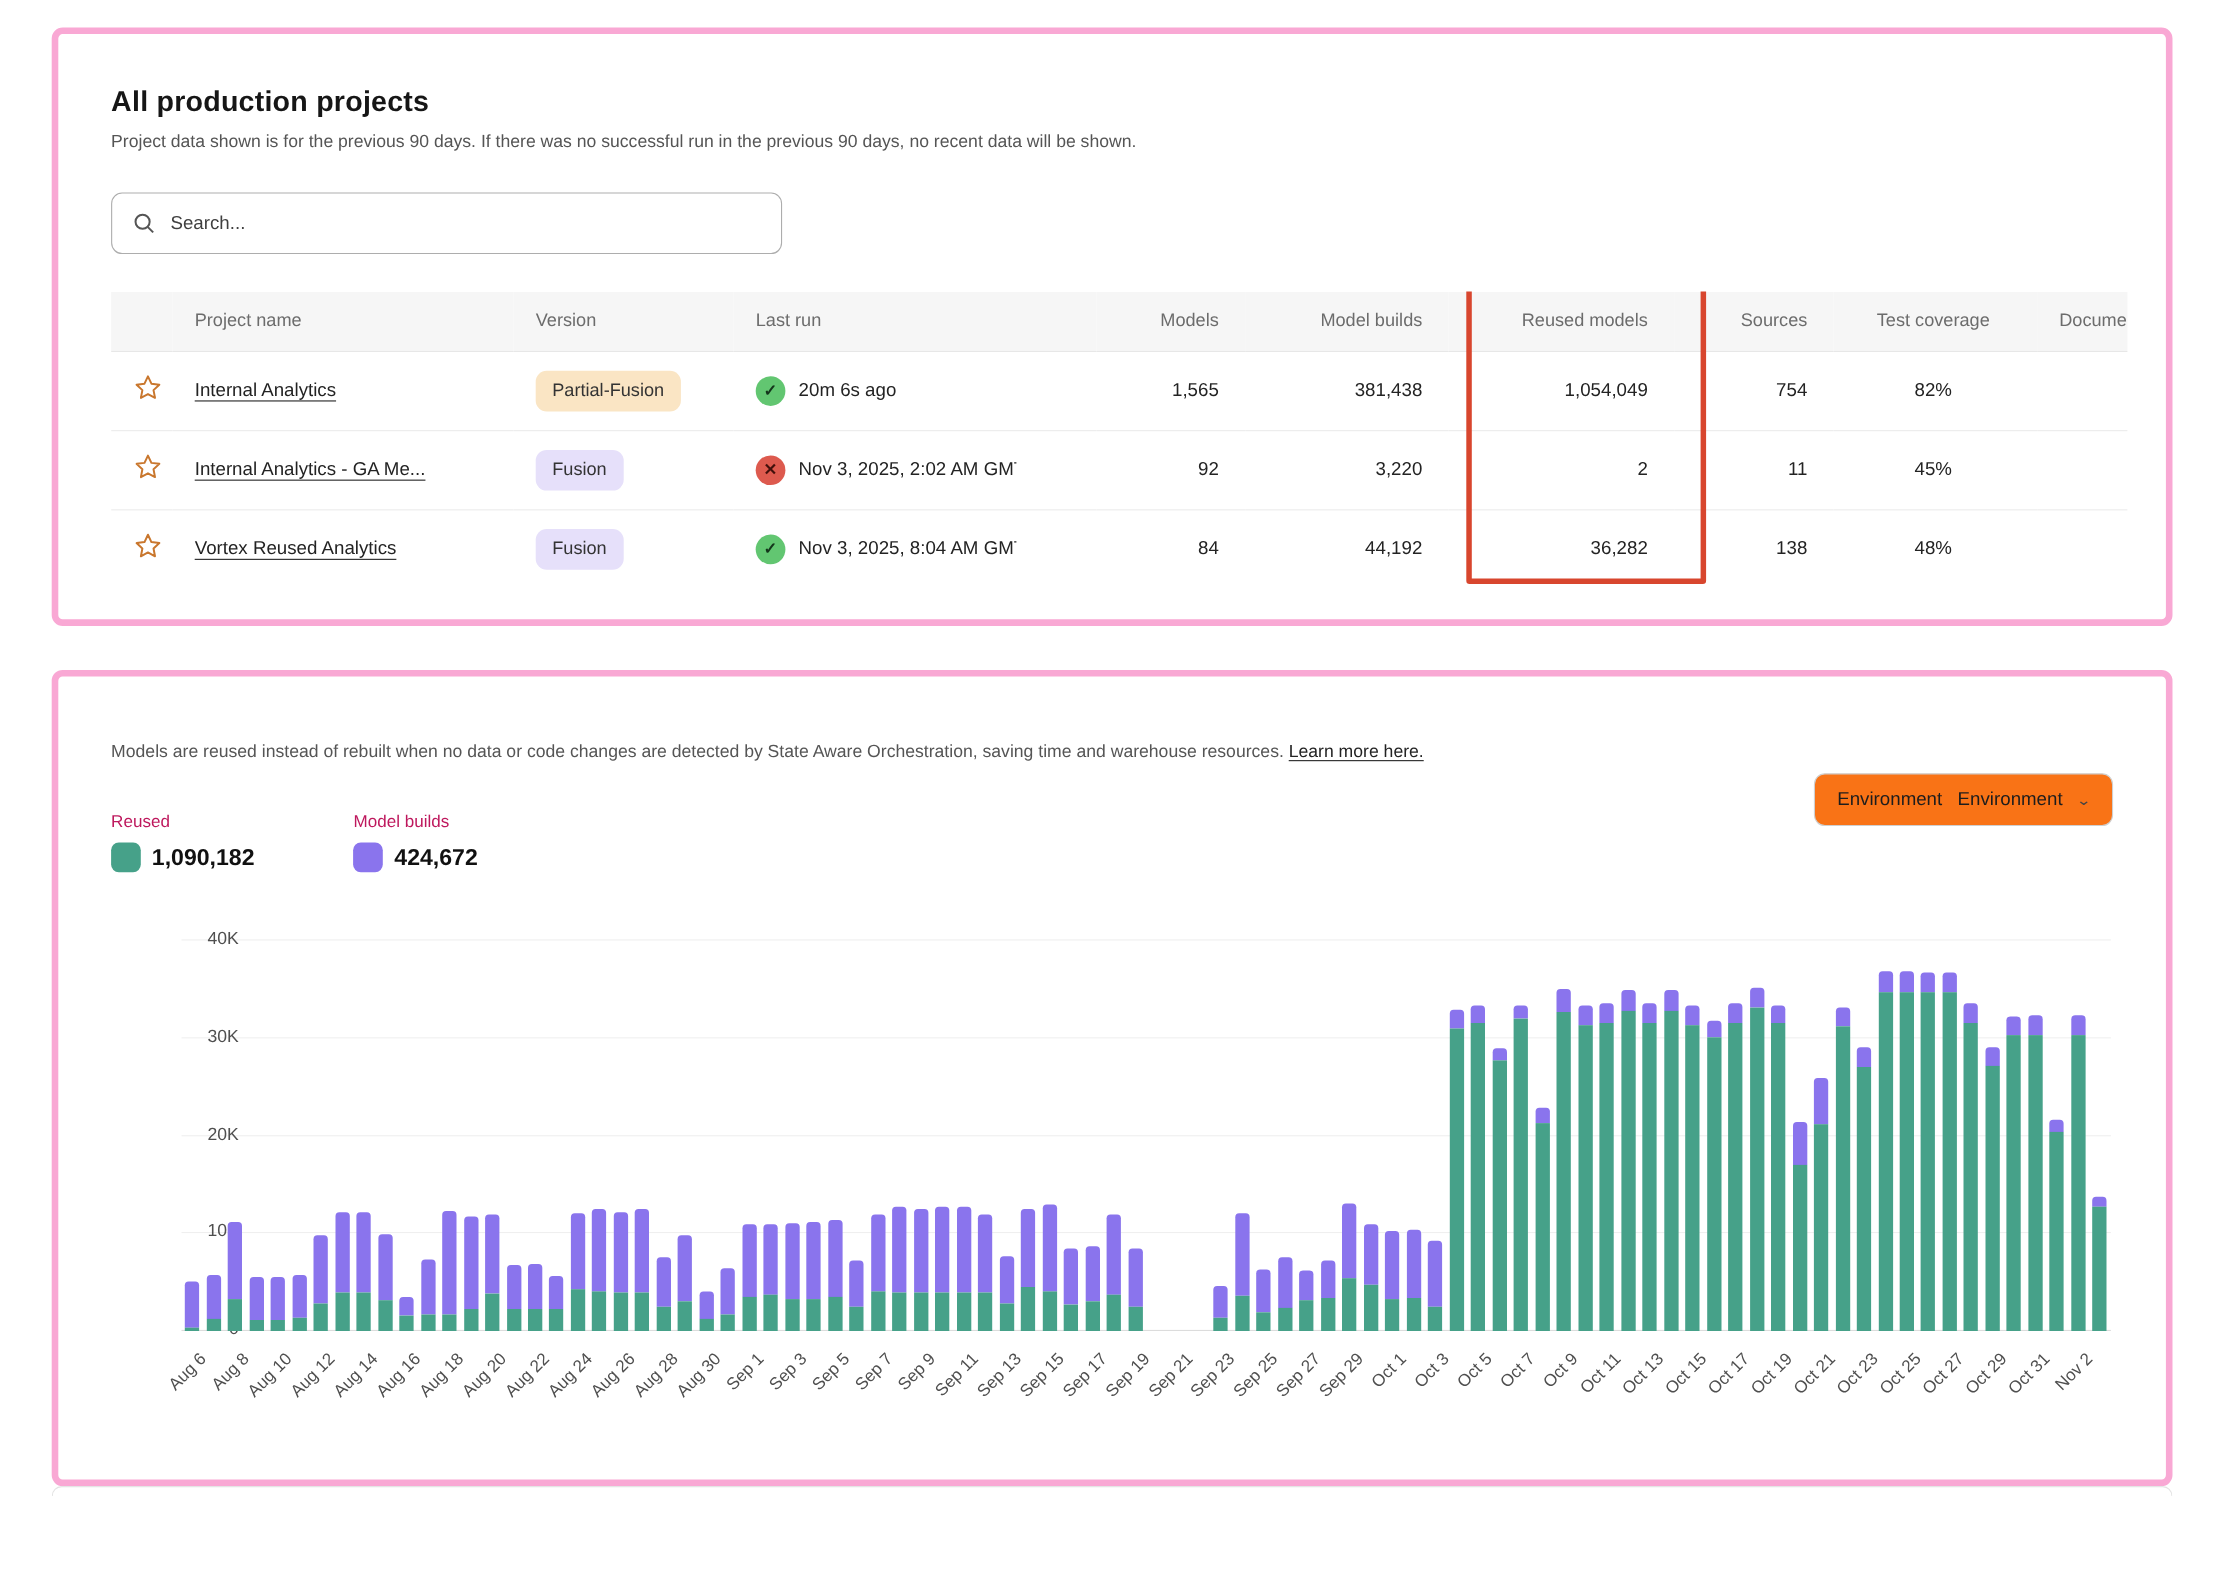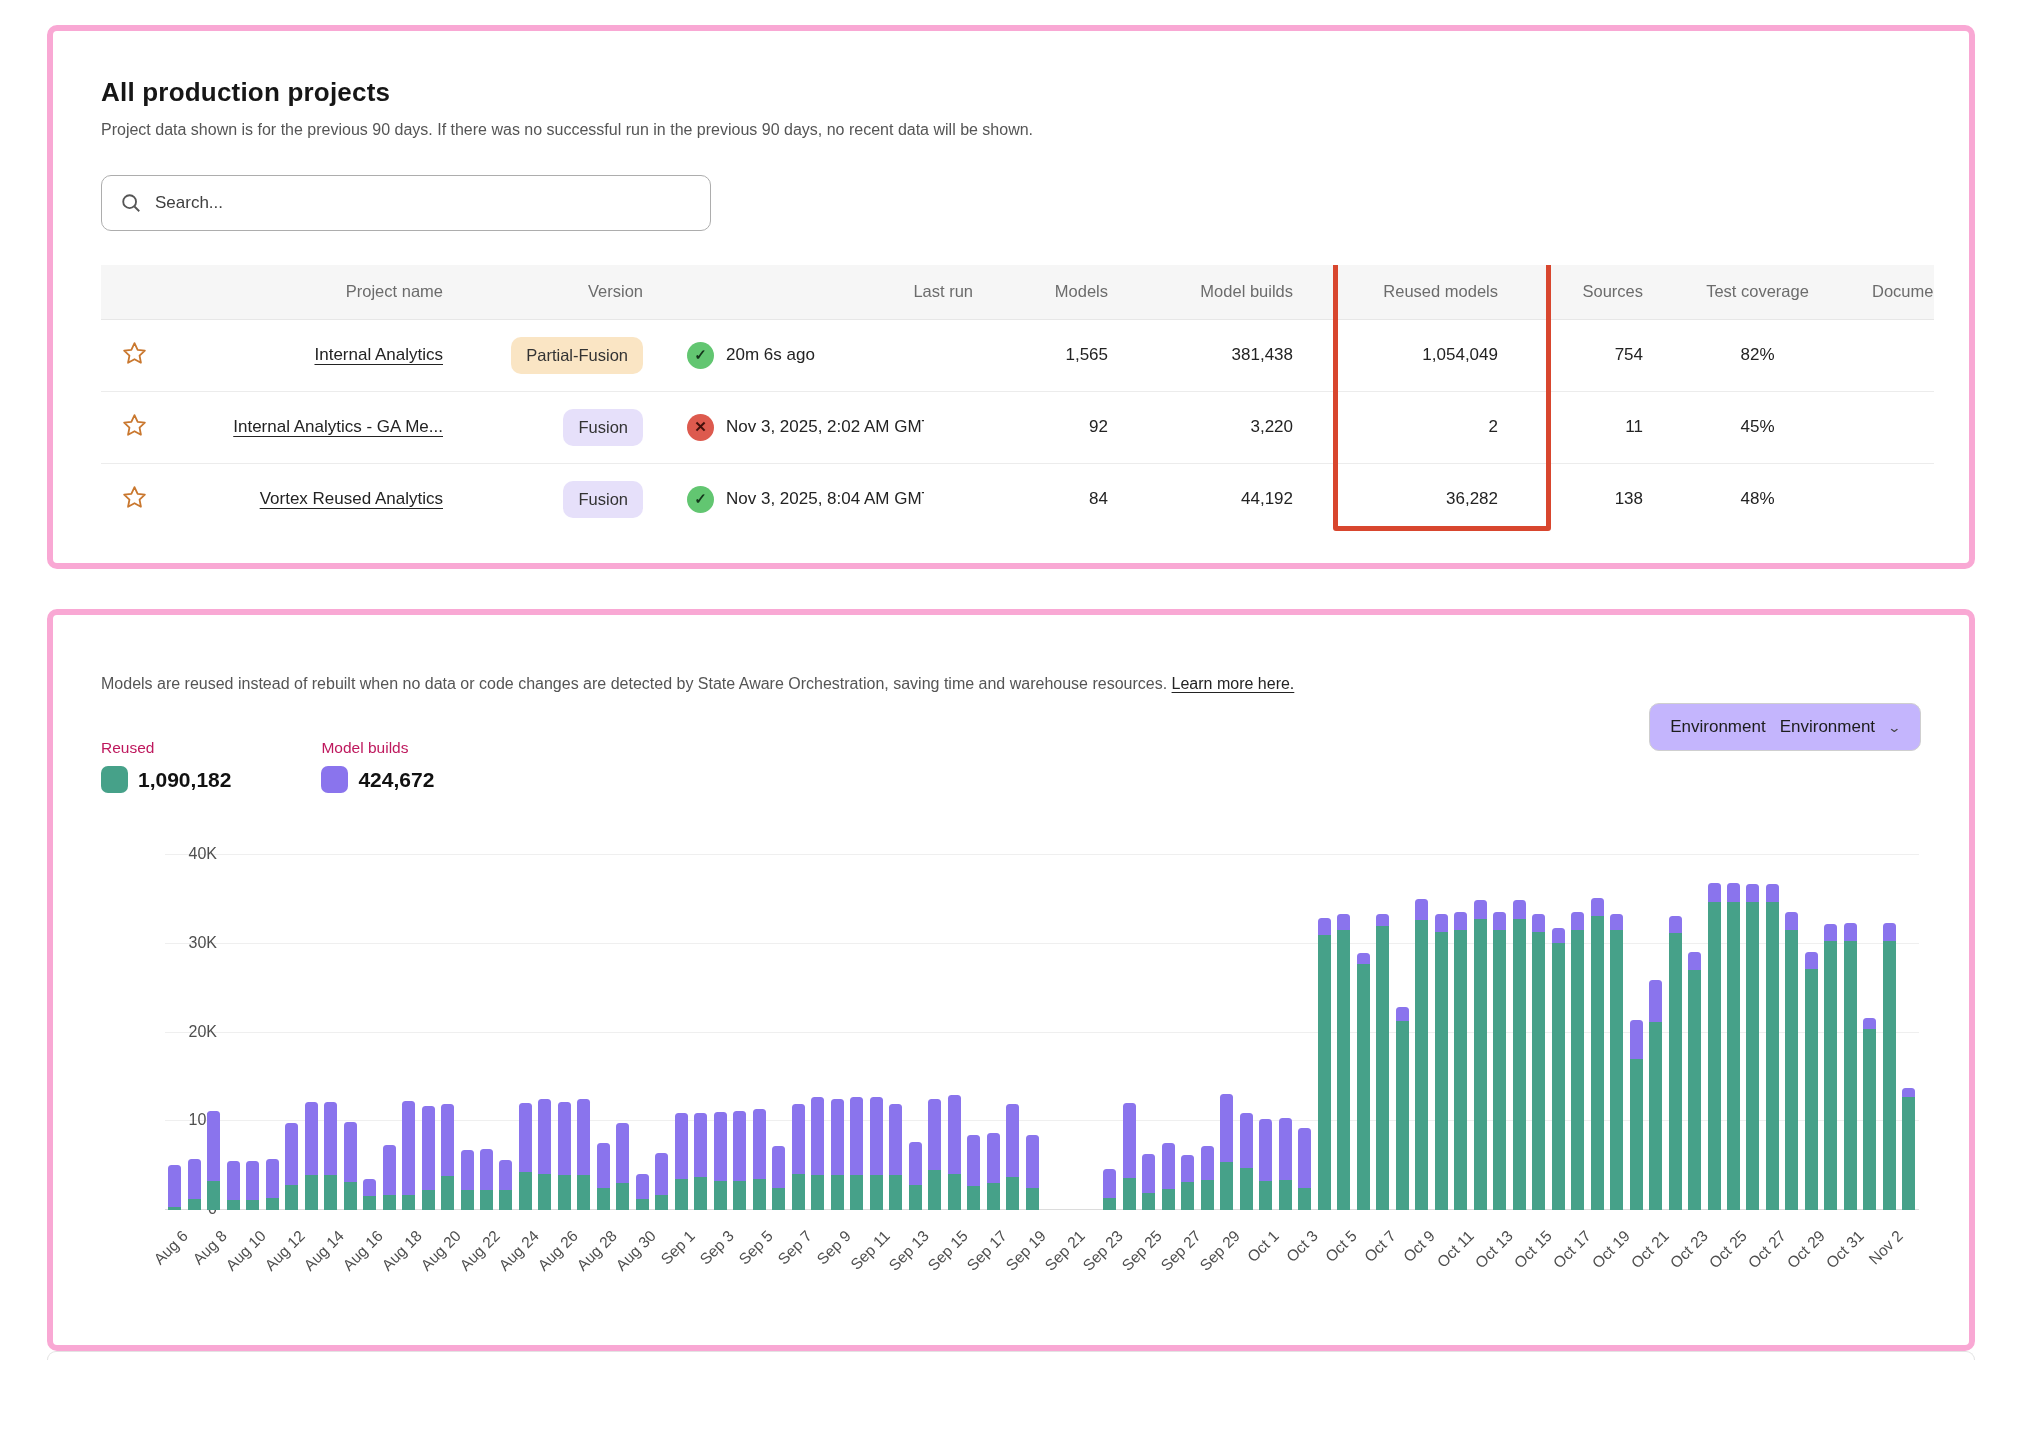--- a/index.html
+++ b/index.html
@@ -19,21 +19,21 @@
     font-family:"Liberation Sans", sans-serif; background:transparent; }
   .search-input::placeholder { color:#3f3f3f; }
 
   .table-wrap { margin-top:34px; position:relative; overflow:hidden; width:1833px; }
   table { border-collapse:collapse; table-layout:fixed; width:1871px; }
   thead tr { background:#f6f6f6; height:54px; }
   thead th { font-size:16.5px; font-weight:400; color:#6c6c6c; white-space:nowrap; }
   tbody tr { height:72px; border-top:1px solid #ececec; }
   tbody tr:first-child { border-top:1px solid #e7e7e7; }
   td, th { padding:0 24px 0 20px; white-space:nowrap; overflow:hidden; }
-  .al { text-align:right; } .ar { text-align:right; } .ac { text-align:center; }
+  .al { text-align:left; } .ar { text-align:right; } .ac { text-align:center; }
   .proj-link { color:#232323; font-size:17px; text-decoration:underline; text-underline-offset:4px; cursor:pointer; }
   .badge { display:inline-block; padding:9px 15px; border-radius:10px; font-size:16.5px; color:#333; }
   .badge.partial { background:#fae5c4; }
   .badge.fusion  { background:#e6e0fa; }
   .lastrun { display:flex; align-items:center; gap:12px; }
   .status-dot { width:27px; height:27px; border-radius:50%; display:flex; align-items:center;
     justify-content:center; font-size:15px; font-weight:700; flex:0 0 auto; }
   .status-dot.success { background:#62c671; color:#14351b; }
   .status-dot.error   { background:#dd5a4e; color:#42100b; }
   .lastrun-text { font-size:17px; color:#232323; display:inline-block; max-width:198px;
@@ -41,21 +41,21 @@
   .num { font-size:17px; color:#232323; }
   .star { width:27px; height:27px; display:inline-block; cursor:pointer; }
   .annotation-box { position:absolute; left:1232px; top:-8px; width:218px; height:274px;
     border:5px solid #d8462e; border-radius:3px; pointer-events:none; }
 
   
   .card-builds { padding:46px 48px 30px; position:relative; }
   .builds-sub { font-size:16px; color:#555; margin-top:14px; }
   .learn-link { color:#232323; text-decoration:underline; text-underline-offset:3px; cursor:pointer; font-weight:500;}
   .env-select { position:absolute; right:48px; top:88px; border:1.4px solid #cfcfcf; border-radius:10px;
-    height:48px; display:flex; align-items:center; gap:14px; padding:16px 20px; cursor:pointer; background:#c4b5fd; }
+    height:48px; display:flex; align-items:center; gap:14px; padding:16px 20px; cursor:pointer; background:#f97316; }
   .env-select .lbl { font-size:17px; color:#1d1d1d; }
   .env-select .val { font-size:17px; color:#1d1d1d; }
   .chev { font-size:13px; color:#444; transform:scaleX(1.3); }
 
   .legend-row { margin-top:46px; display:flex; gap:90px; }
   .legend-item .legend-label { font-size:15.5px; color:#be185d; margin-bottom:9px; }
   .legend-val-row { display:flex; align-items:center; gap:10px; }
   .legend-swatch { width:27px; height:27px; border-radius:7px; }
   .legend-value { font-size:21px; font-weight:700; color:#111; }
 

